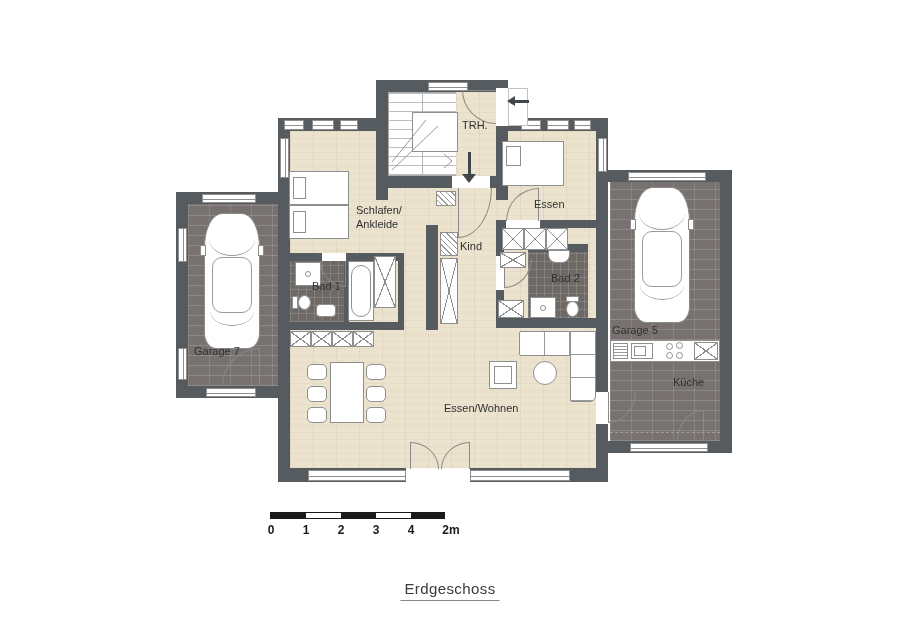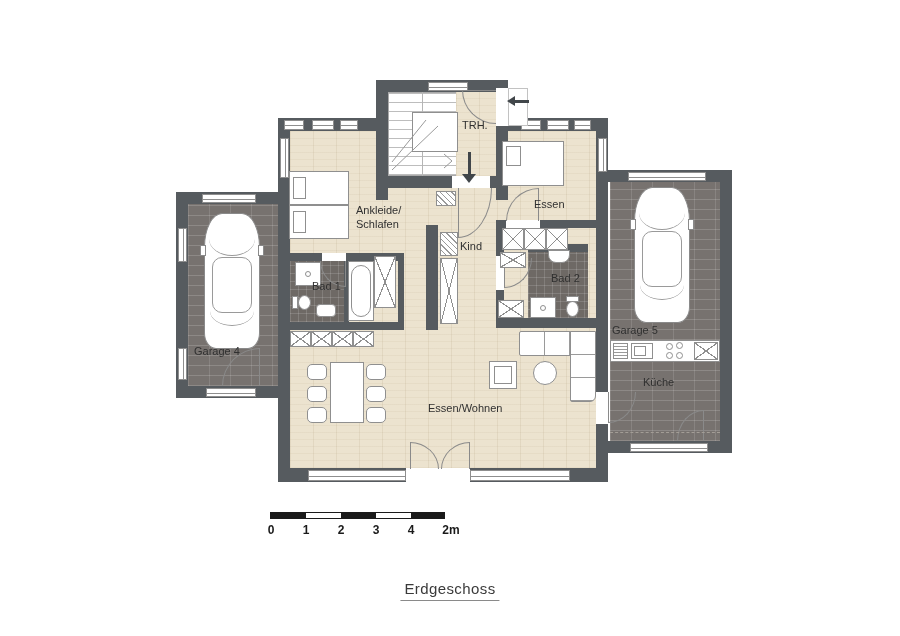--- a/index.html
+++ b/index.html
@@ -233,30 +233,30 @@
   <div class="abs" style="left:613px;top:343px;width:15px;height:16px;border:1px solid #8f8f8f;box-sizing:border-box;background:repeating-linear-gradient(180deg,#fff 0 2px,#9a9a9a 2px 3px)"></div>
   <div class="abs f" style="left:631px;top:343px;width:22px;height:16px"></div>
   <div class="abs f" style="left:634px;top:346px;width:12px;height:10px"></div>
   <div class="abs f ell" style="left:666px;top:343px;width:7px;height:7px"></div>
   <div class="abs f ell" style="left:676px;top:342px;width:7px;height:7px"></div>
   <div class="abs f ell" style="left:666px;top:352px;width:7px;height:7px"></div>
   <div class="abs f ell" style="left:676px;top:352px;width:7px;height:7px"></div>
   <div class="abs xbox" style="left:694px;top:342px;width:24px;height:18px"></div>
 
   <div class="abs lbl" style="left:462px;top:119px">TRH.</div>
-  <div class="abs lbl" style="left:356px;top:204px">Ankleide/</div>
-  <div class="abs lbl" style="left:356px;top:218px">Schlafen</div>
+  <div class="abs lbl" style="left:356px;top:204px">Schlafen/</div>
+  <div class="abs lbl" style="left:356px;top:218px">Ankleide</div>
   <div class="abs lbl" style="left:534px;top:198px">Essen</div>
   <div class="abs lbl" style="left:460px;top:240px">Kind</div>
   <div class="abs lbl" style="left:312px;top:280px">Bad 1</div>
   <div class="abs lbl" style="left:551px;top:272px">Bad 2</div>
-  <div class="abs lbl" style="left:194px;top:345px">Garage 4</div>
+  <div class="abs lbl" style="left:194px;top:345px">Garage 7</div>
   <div class="abs lbl" style="left:612px;top:324px">Garage 5</div>
-  <div class="abs lbl" style="left:643px;top:376px">Küche</div>
-  <div class="abs lbl" style="left:428px;top:402px">Essen/Wohnen</div>
+  <div class="abs lbl" style="left:673px;top:376px">Küche</div>
+  <div class="abs lbl" style="left:444px;top:402px">Essen/Wohnen</div>
 
   <div class="abs scalebar" style="left:270px;top:512px;width:175px;height:7px"></div>
   <div class="abs scl" style="left:271px;top:523px">0</div>
   <div class="abs scl" style="left:306px;top:523px">1</div>
   <div class="abs scl" style="left:341px;top:523px">2</div>
   <div class="abs scl" style="left:376px;top:523px">3</div>
   <div class="abs scl" style="left:411px;top:523px">4</div>
   <div class="abs scl" style="left:451px;top:523px">2m</div>
 
   <div class="abs title" style="left:450px;top:580px">Erdgeschoss</div>

